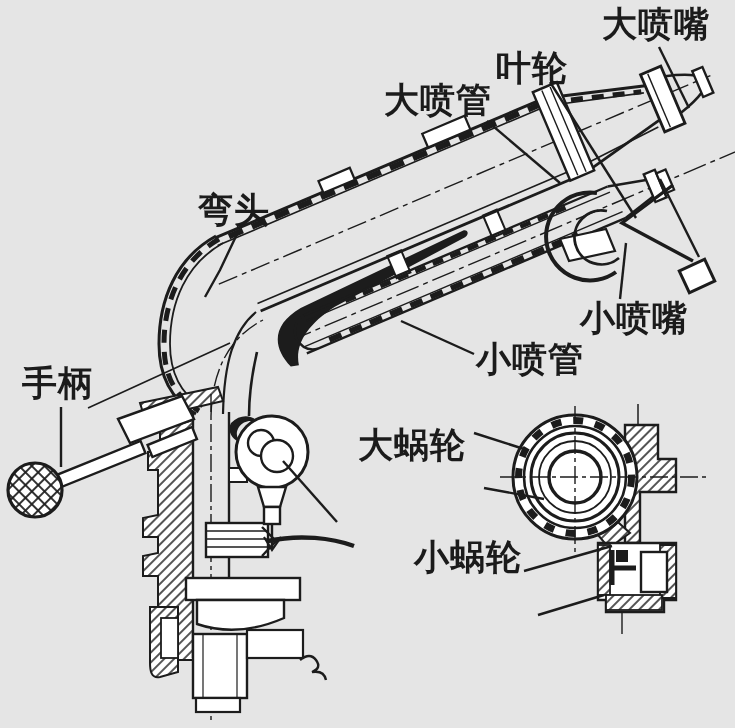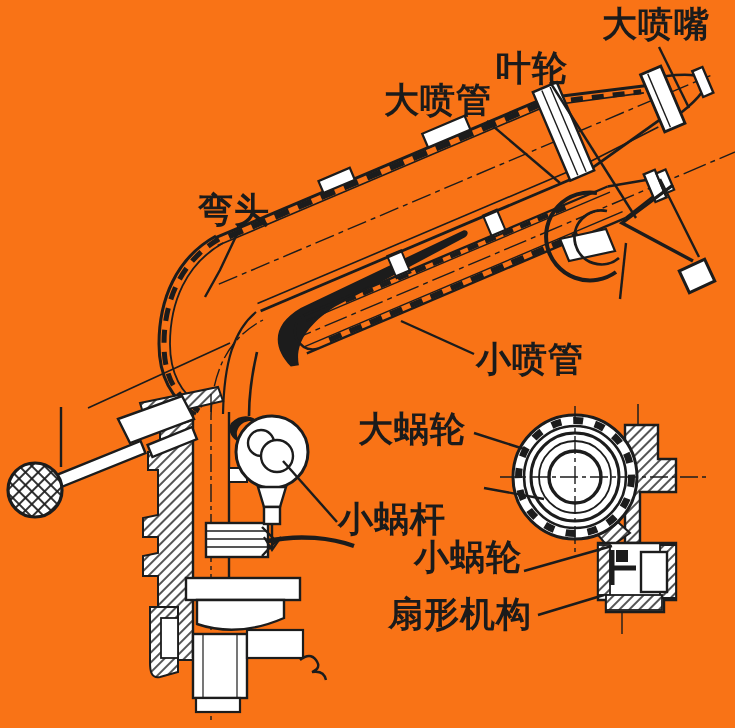--- a/index.html
+++ b/index.html
@@ -1,17 +1,17 @@
 <!DOCTYPE html>
 <html><head>
 <meta charset="utf-8">
 <style>
   html,body{margin:0;padding:0;background:#ffffff;}
   .canvas{
-    position:relative;width:735px;height:728px;background:#f97316;
+    position:relative;width:735px;height:728px;background:#e5e5e5;
     font-family:"DejaVu Serif","Liberation Serif",serif;overflow:hidden;
   }
   .canvas svg{position:absolute;left:0;top:0;}
   .part-label{
     position:absolute;font-weight:bold;font-size:35px;line-height:1.05;
     color:#1b1b1b;letter-spacing:1px;white-space:nowrap;user-select:none;
   }
 </style>
 </head>
 <body>
@@ -193,19 +193,19 @@
       <line x1="524" y1="571" x2="612" y2="546"></line>
       <line x1="538" y1="615" x2="604" y2="595"></line>
     </g>
   </g>
 </svg>
 
 <div class="part-label" style="left:602px;top:6px">大喷嘴</div>
 <div class="part-label" style="left:496px;top:50px">叶轮</div>
 <div class="part-label" style="left:198px;top:192px">弯头</div>
 <div class="part-label" style="left:384px;top:82px">大喷管</div>
+<div class="part-label" style="left:580px;top:300px">小喷嘴</div>
 <div class="part-label" style="left:476px;top:341px">小喷管</div>
-<div class="part-label" style="left:358px;top:411px">大蜗轮</div>
-<div class="part-label" style="left:338px;top:501px">小蜗杆</div>
+<div class="part-label" style="left:22px;top:365px">手柄</div>
+<div class="part-label" style="left:358px;top:427px">大蜗轮</div>
 <div class="part-label" style="left:414px;top:539px">小蜗轮</div>
-<div class="part-label" style="left:388px;top:596px">扇形机构</div>
 
 </div>
 
 </body></html>

